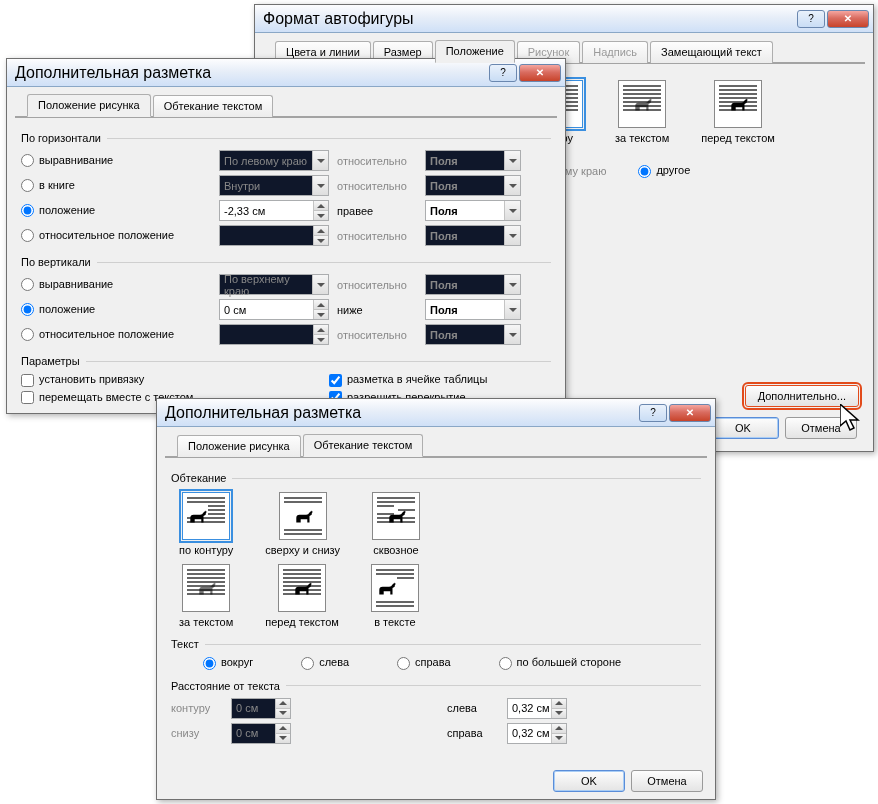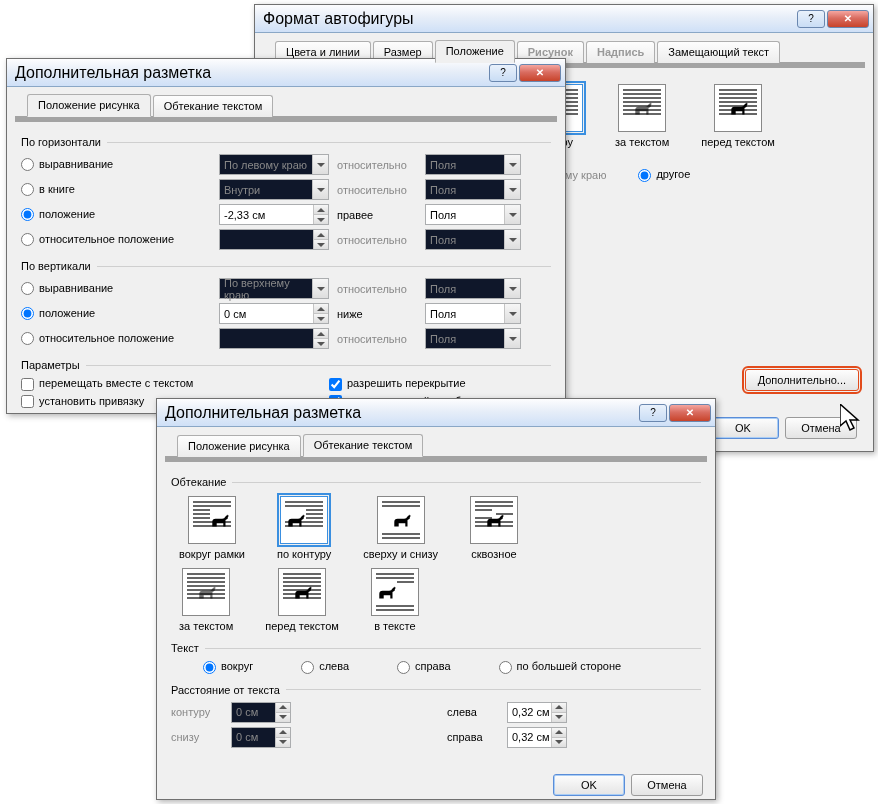--- a/index.html
+++ b/index.html
@@ -2,44 +2,44 @@
 <html><head>
 <meta charset="utf-8">
 <style>
   * { box-sizing: border-box; }
   body { margin:0; padding:0; width:878px; height:804px; font-family:"Segoe UI",Tahoma,sans-serif; font-size:11px; color:#000; background:#fff; position:relative; overflow:hidden;}
   .dialog { position:absolute; background:#f0f0f0; border:1px solid #707070; box-shadow:2px 2px 6px rgba(0,0,0,.3);}
   .titlebar { height:28px; background:linear-gradient(#fdfdfe,#e7eef8 45%,#cfe0f7); border-bottom:1px solid #8aa7c6; display:flex; align-items:center; padding:0 4px 0 8px;}
   .titlebar .title { flex:1; font-size:16px;}
   .winbtn { width:28px; height:18px; margin-left:2px; border:1px solid #6a87af; border-radius:3px; background:linear-gradient(#e9f1fb,#c9ddF5); display:inline-flex; align-items:center; justify-content:center; font-size:10px; cursor:pointer;}
   .winbtn.close { width:42px; background:linear-gradient(#f5a6a0,#d96c60 45%,#c8432a); color:#fff; font-weight:bold;}
-  .tabbar { display:flex; align-items:flex-end; margin:6px 8px 0 8px; border-bottom:6px solid #a3a3a3;padding-left:12px;}
+  .tabbar { display:flex; align-items:flex-end; margin:6px 8px 0 8px; border-bottom:2px solid #a3a3a3;padding-left:12px;}
   .tab { padding:4px 10px 5px; border:1px solid #aeaeae; border-bottom:none; background:linear-gradient(#fdfdfd,#ececec); margin-right:2px; border-top-left-radius:3px; border-top-right-radius:3px; cursor:pointer; position:relative; top:1px;}
   .tab.active { background:#f0f0f0; border-bottom:1px solid #f0f0f0; z-index:1; }
-  .tab.disabled { color:#9a9a9a;font-weight:bold; }
+  .tab.disabled { color:#9a9a9a; }
   .bodyarea { padding:8px 14px;}
 
   .group { margin:6px 0 10px;}
   .group-title { margin-bottom:6px; display:flex; align-items:center;}
   .group-title::after { content:""; flex:1; height:1px; background:#cfcfcf; margin-left:6px;}
   .row { display:flex; align-items:center; margin:4px 0; gap:8px;}
   .col-label { width:190px; display:flex; align-items:center;}
   input[type=radio], input[type=checkbox] { margin:0 5px 0 0; vertical-align:middle;}
   label { vertical-align:middle; }
 
   .combo, .spin, .txt { height:21px; border:1px solid #abadaf; background:#fff; display:inline-flex; align-items:center; position:relative;}
   .combo.disabled, .spin.disabled, .txt.disabled { background:#0f172a; color:#888;}
   .combo { padding:0 18px 0 4px;}
   .combo .chev { position:absolute; right:0; top:0; width:16px; height:100%; border-left:1px solid #c4c4c4; background:linear-gradient(#f6f6f6,#dedede); display:flex; align-items:center; justify-content:center;}
   .chev svg { display:block;}
   .spin { padding:0 16px 0 4px;}
   .spin .spbtns { position:absolute; right:0; top:0; width:15px; height:100%; display:flex; flex-direction:column;}
   .spbtn { flex:1; border-left:1px solid #c4c4c4; background:linear-gradient(#f6f6f6,#dedede); display:flex; align-items:center; justify-content:center;}
   .spbtn+ .spbtn { border-top:1px solid #c4c4c4;}
-  .cw110 { width:110px;} .cw96{width:96px;} .cw60{width:60px;}
+  .cw110 { width:110px;} .cw96{width:96px;font-weight:bold;} .cw60{width:60px;}
   .mlabel { width:80px; color:#000;}
   .dim { color:#888;}
 
   .wrap-options { display:flex; gap:32px; margin:8px 8px 0 8px; flex-wrap:wrap;}
   .wrap-item { display:flex; flex-direction:column; align-items:center; gap:4px; cursor:pointer;}
   .wrap-thumb { width:48px; height:48px; border:1px solid #888; background:#fff; padding:4px; display:flex; flex-direction:column; gap:2px; position:relative;}
   .wrap-thumb.sel { outline:2px solid #3a8fe0; outline-offset:1px; border-color:#3a8fe0;}
   .wrap-thumb .ln { height:2px; background:#666;}
   .wrap-thumb .half { width:45%;}
   .wrap-thumb .dog { position:absolute; width:22px; height:16px; top:16px;}
@@ -137,21 +137,21 @@
             </div>
         </div>
         <span>перед текстом</span>
       </div>
     </div>
     <div class="row" style="margin-left:284px; margin-top:20px;">
       <span class="dim">вому краю</span>
       <label style="margin-left:24px;"><input type="radio" checked="" style=""><span>другое</span></label>
     </div>
   </div>
-  <div style="position:absolute; right:14px; bottom:60px;">
+  <div style="position:absolute; right:14px; bottom:44px;">
     <span class="btn highlight">Дополнительно...</span>
   </div>
   <div class="dlgbtns" style="position:absolute; right:4px; bottom:0;">
     <span class="btn default">OK</span>
     <span class="btn">Отмена</span>
   </div>
 </div>
 
 <svg class="cursor-arrow" style="left:840px; top:404px;" width="28" height="34">
   <path d="M0 0 L0 22 L6 17 L10 26 L14 24 L10 16 L18 16 Z" fill="#fff" stroke="#000" stroke-width="1.5"></path>
@@ -349,62 +349,45 @@
                 <use href="#chev-down"></use>
               </svg>
             </span>
           </span>
       </div>
     </div>
 
     <div class="group">
       <div class="group-title">Параметры</div>
       <div class="row">
+        <label style="width:300px;"><input type="checkbox" style=""><span>установить привязку</span></label>
+        <label><input type="checkbox" checked="" style=""><span>разметка в ячейке таблицы</span></label>
+      </div>
+      <div class="row">
         <label style="width:300px;"><input type="checkbox" style=""><span>перемещать вместе с текстом</span></label>
         <label><input type="checkbox" checked="" style=""><span>разрешить перекрытие</span></label>
-      </div>
-      <div class="row">
-        <label style="width:300px;"><input type="checkbox" style=""><span>установить привязку</span></label>
-        <label><input type="checkbox" checked="" style=""><span>разметка в ячейке таблицы</span></label>
       </div>
     </div>
   </div>
 </div>
 
 <div class="dialog" style="left:156px; top:398px; width:560px; height:402px;">
   <div class="titlebar">
     <span class="title">Дополнительная разметка</span>
     <span class="winbtn">?</span>
     <span class="winbtn close">✕</span>
   </div>
   <div class="tabbar">
     <div class="tab">Положение рисунка</div>
     <div class="tab active">Обтекание текстом</div>
   </div>
   <div class="bodyarea">
     <div class="group">
       <div class="group-title">Обтекание</div>
       <div class="wrap-options">
-        <div class="wrap-item">
-          <div class="wrap-thumb">
-              <div class="ln"></div>
-              <div class="ln"></div>
-              <div class="ln half"></div>
-              <div class="ln half"></div>
-              <div class="ln half"></div>
-              <div class="ln"></div>
-              <div class="ln"></div>
-              <div class="dog right">
-                <svg viewBox="0 0 20 14">
-                  <use href="#dog"></use>
-                </svg>
-              </div>
-            </div>
-          <span>вокруг рамки</span>
-        </div>
         <div class="wrap-item">
           <div class="wrap-thumb sel">
               <div class="ln"></div>
               <div class="ln"></div>
               <div class="ln half" style="align-self:flex-end"></div>
               <div class="ln half" style="align-self:flex-end"></div>
               <div class="ln half" style="align-self:flex-end"></div>
               <div class="ln"></div>
               <div class="ln"></div>
               <div class="dog left">

